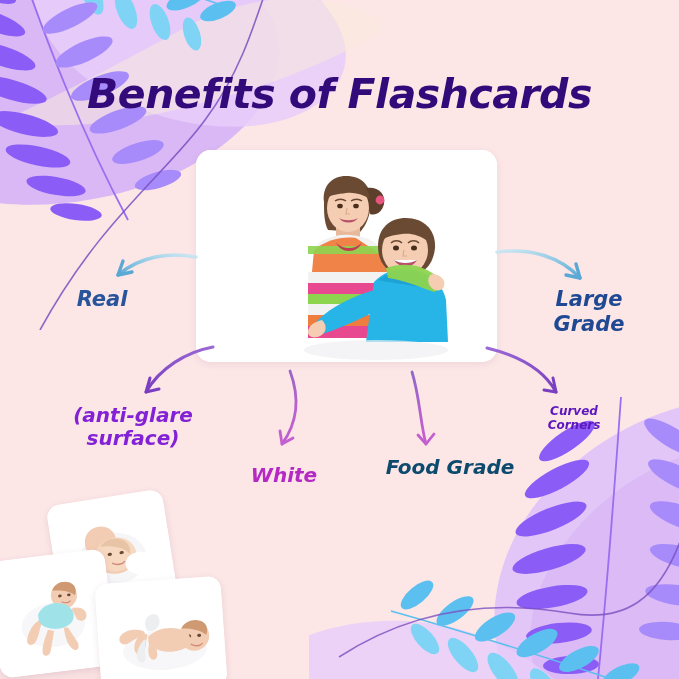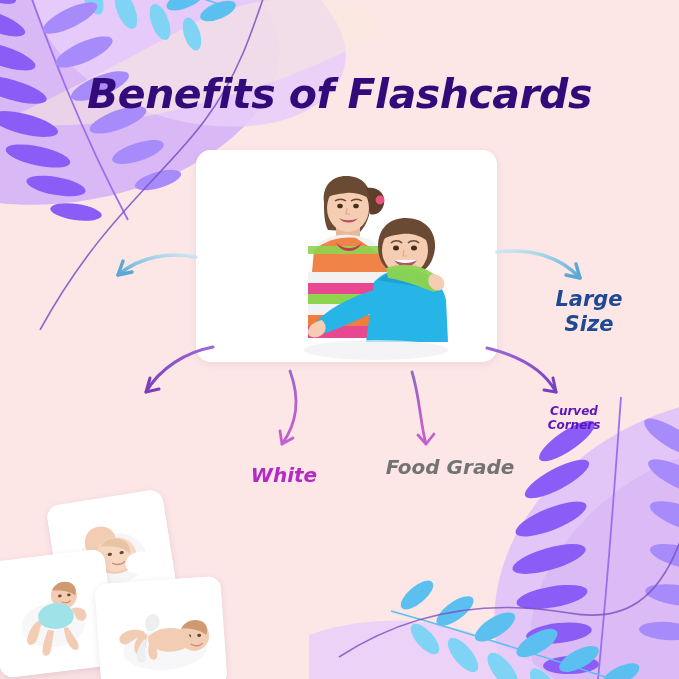--- a/index.html
+++ b/index.html
@@ -50,21 +50,21 @@
   
   .label{
     position:absolute;text-align:center;z-index:7;
     font-family:"DejaVu Sans", sans-serif;
     font-weight:bold;line-height:1.17;
   }
   #label-real-images{left:24px;top:287px;width:156px;font-size:21px;color:#27549b;}
   #label-large-size{left:514px;top:287px;width:150px;font-size:21px;color:#1f4a93;text-align:center;}
   #label-no-lamination{left:22px;top:404px;width:222px;font-size:20px;color:#8321d6;}
   #label-white-background{left:196px;top:464px;width:176px;font-size:20px;color:#b52ac4;}
-  #label-food-grade{left:360px;top:456px;width:180px;font-size:20px;color:#737373;}
+  #label-food-grade{left:360px;top:456px;width:180px;font-size:20px;color:#0c4a6e;}
   #label-curved-corners{left:490px;top:404px;width:168px;font-size:12px;color:#5c16bd;}
   .label .ln{display:block;}
 
   
   #arrows{position:absolute;left:0;top:0;width:679px;height:679px;z-index:6;pointer-events:none;}
 </style>
 </head>
 <body>
 
 <div id="stage">
@@ -338,28 +338,31 @@
       <path d="M426,444 L434,434 M426,444 L418,435" stroke="#c45fd0" stroke-width="2.8" fill="none" stroke-linecap="round"></path>
     </g>
 
     <g>
       <path d="M487,348 C520,356 544,370 556,392" stroke="url(#gradPurpleR)" stroke-width="3" fill="none" stroke-linecap="round"></path>
       <path d="M556,392 L544,390 M556,392 L553,378" stroke="#7a3fc0" stroke-width="3" fill="none" stroke-linecap="round"></path>
     </g>
   </svg>
 
   <div class="label" id="label-real-images">
+    <span class="ln">Real</span>
   </div>
 
   <div class="label" id="label-large-size">
     <span class="ln">Large</span>
-    <span class="ln">Size</span>
+    <span class="ln">Grade</span>
   </div>
 
   <div class="label" id="label-no-lamination">
+    <span class="ln">(anti-glare</span>
+    <span class="ln">surface)</span>
   </div>
 
   <div class="label" id="label-white-background">
     <span class="ln">White</span>
   </div>
 
   <div class="label" id="label-food-grade">
     <span class="ln">Food Grade</span>
   </div>
 

